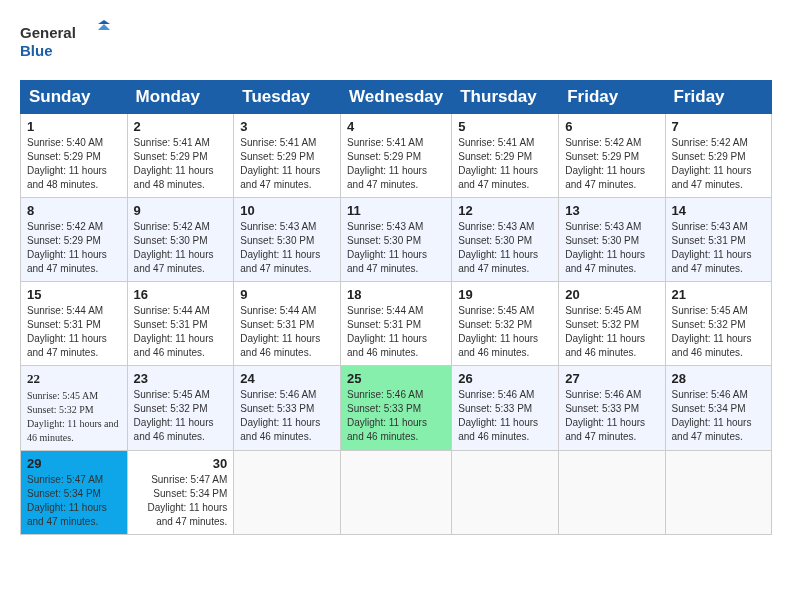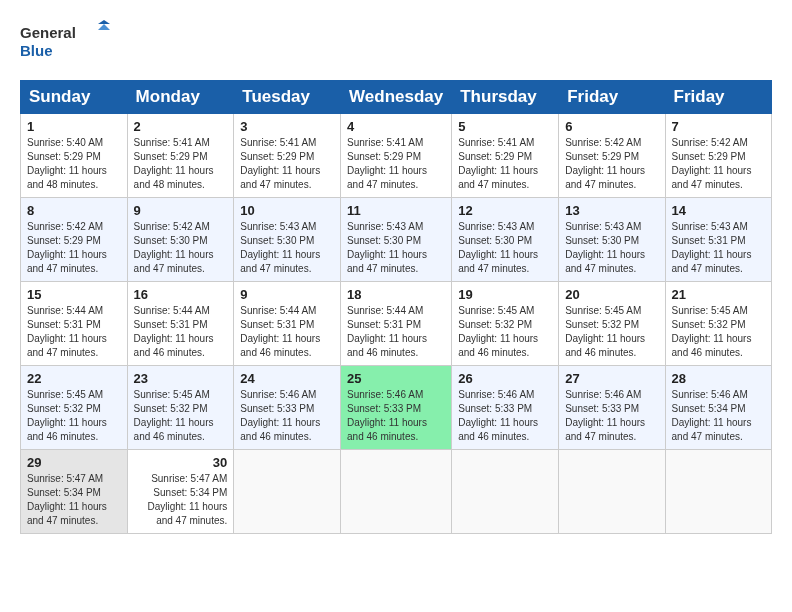--- a/index.html
+++ b/index.html
@@ -194,21 +194,21 @@
         <td style="background: rgb(255, 255, 255); margin-left: 28px;">
         <span class="day-number">20</span>
         <span class="cell-text">Sunrise: 5:45 AM<br>Sunset: 5:32 PM<br>Daylight: 11 hours and 46 minutes.</span>
       </td>
         <td style="background: rgb(255, 255, 255);">
         <span class="day-number">21</span>
         <span class="cell-text">Sunrise: 5:45 AM<br>Sunset: 5:32 PM<br>Daylight: 11 hours and 46 minutes.</span>
       </td>
       </tr>
       <tr>
-        <td style="background: rgb(240, 245, 255);">
+        <td style="background: rgb(240, 245, 255); font-family: Liberation Serif, serif;">
         <span class="day-number">22</span>
         <span class="cell-text">Sunrise: 5:45 AM<br>Sunset: 5:32 PM<br>Daylight: 11 hours and 46 minutes.</span>
       </td>
         <td style="background: rgb(240, 245, 255);">
         <span class="day-number">23</span>
         <span class="cell-text">Sunrise: 5:45 AM<br>Sunset: 5:32 PM<br>Daylight: 11 hours and 46 minutes.</span>
       </td>
         <td style="background: rgb(240, 245, 255);">
         <span class="day-number">24</span>
         <span class="cell-text">Sunrise: 5:46 AM<br>Sunset: 5:33 PM<br>Daylight: 11 hours and 46 minutes.</span>
@@ -224,21 +224,21 @@
         <td style="background: rgb(240, 245, 255);">
         <span class="day-number">27</span>
         <span class="cell-text">Sunrise: 5:46 AM<br>Sunset: 5:33 PM<br>Daylight: 11 hours and 47 minutes.</span>
       </td>
         <td style="background: rgb(240, 245, 255);">
         <span class="day-number">28</span>
         <span class="cell-text">Sunrise: 5:46 AM<br>Sunset: 5:34 PM<br>Daylight: 11 hours and 47 minutes.</span>
       </td>
       </tr>
       <tr>
-        <td style="background: #e5e5e5;">
+        <td style="background: #0ea5e9;">
         <span class="day-number">29</span>
         <span class="cell-text">Sunrise: 5:47 AM<br>Sunset: 5:34 PM<br>Daylight: 11 hours and 47 minutes.</span>
       </td>
         <td style="background: rgb(255, 255, 255); text-align: right;">
         <span class="day-number">30</span>
         <span class="cell-text">Sunrise: 5:47 AM<br>Sunset: 5:34 PM<br>Daylight: 11 hours and 47 minutes.</span>
       </td>
         <td class="empty-cell"></td>
         <td class="empty-cell"></td>
         <td class="empty-cell"></td>

